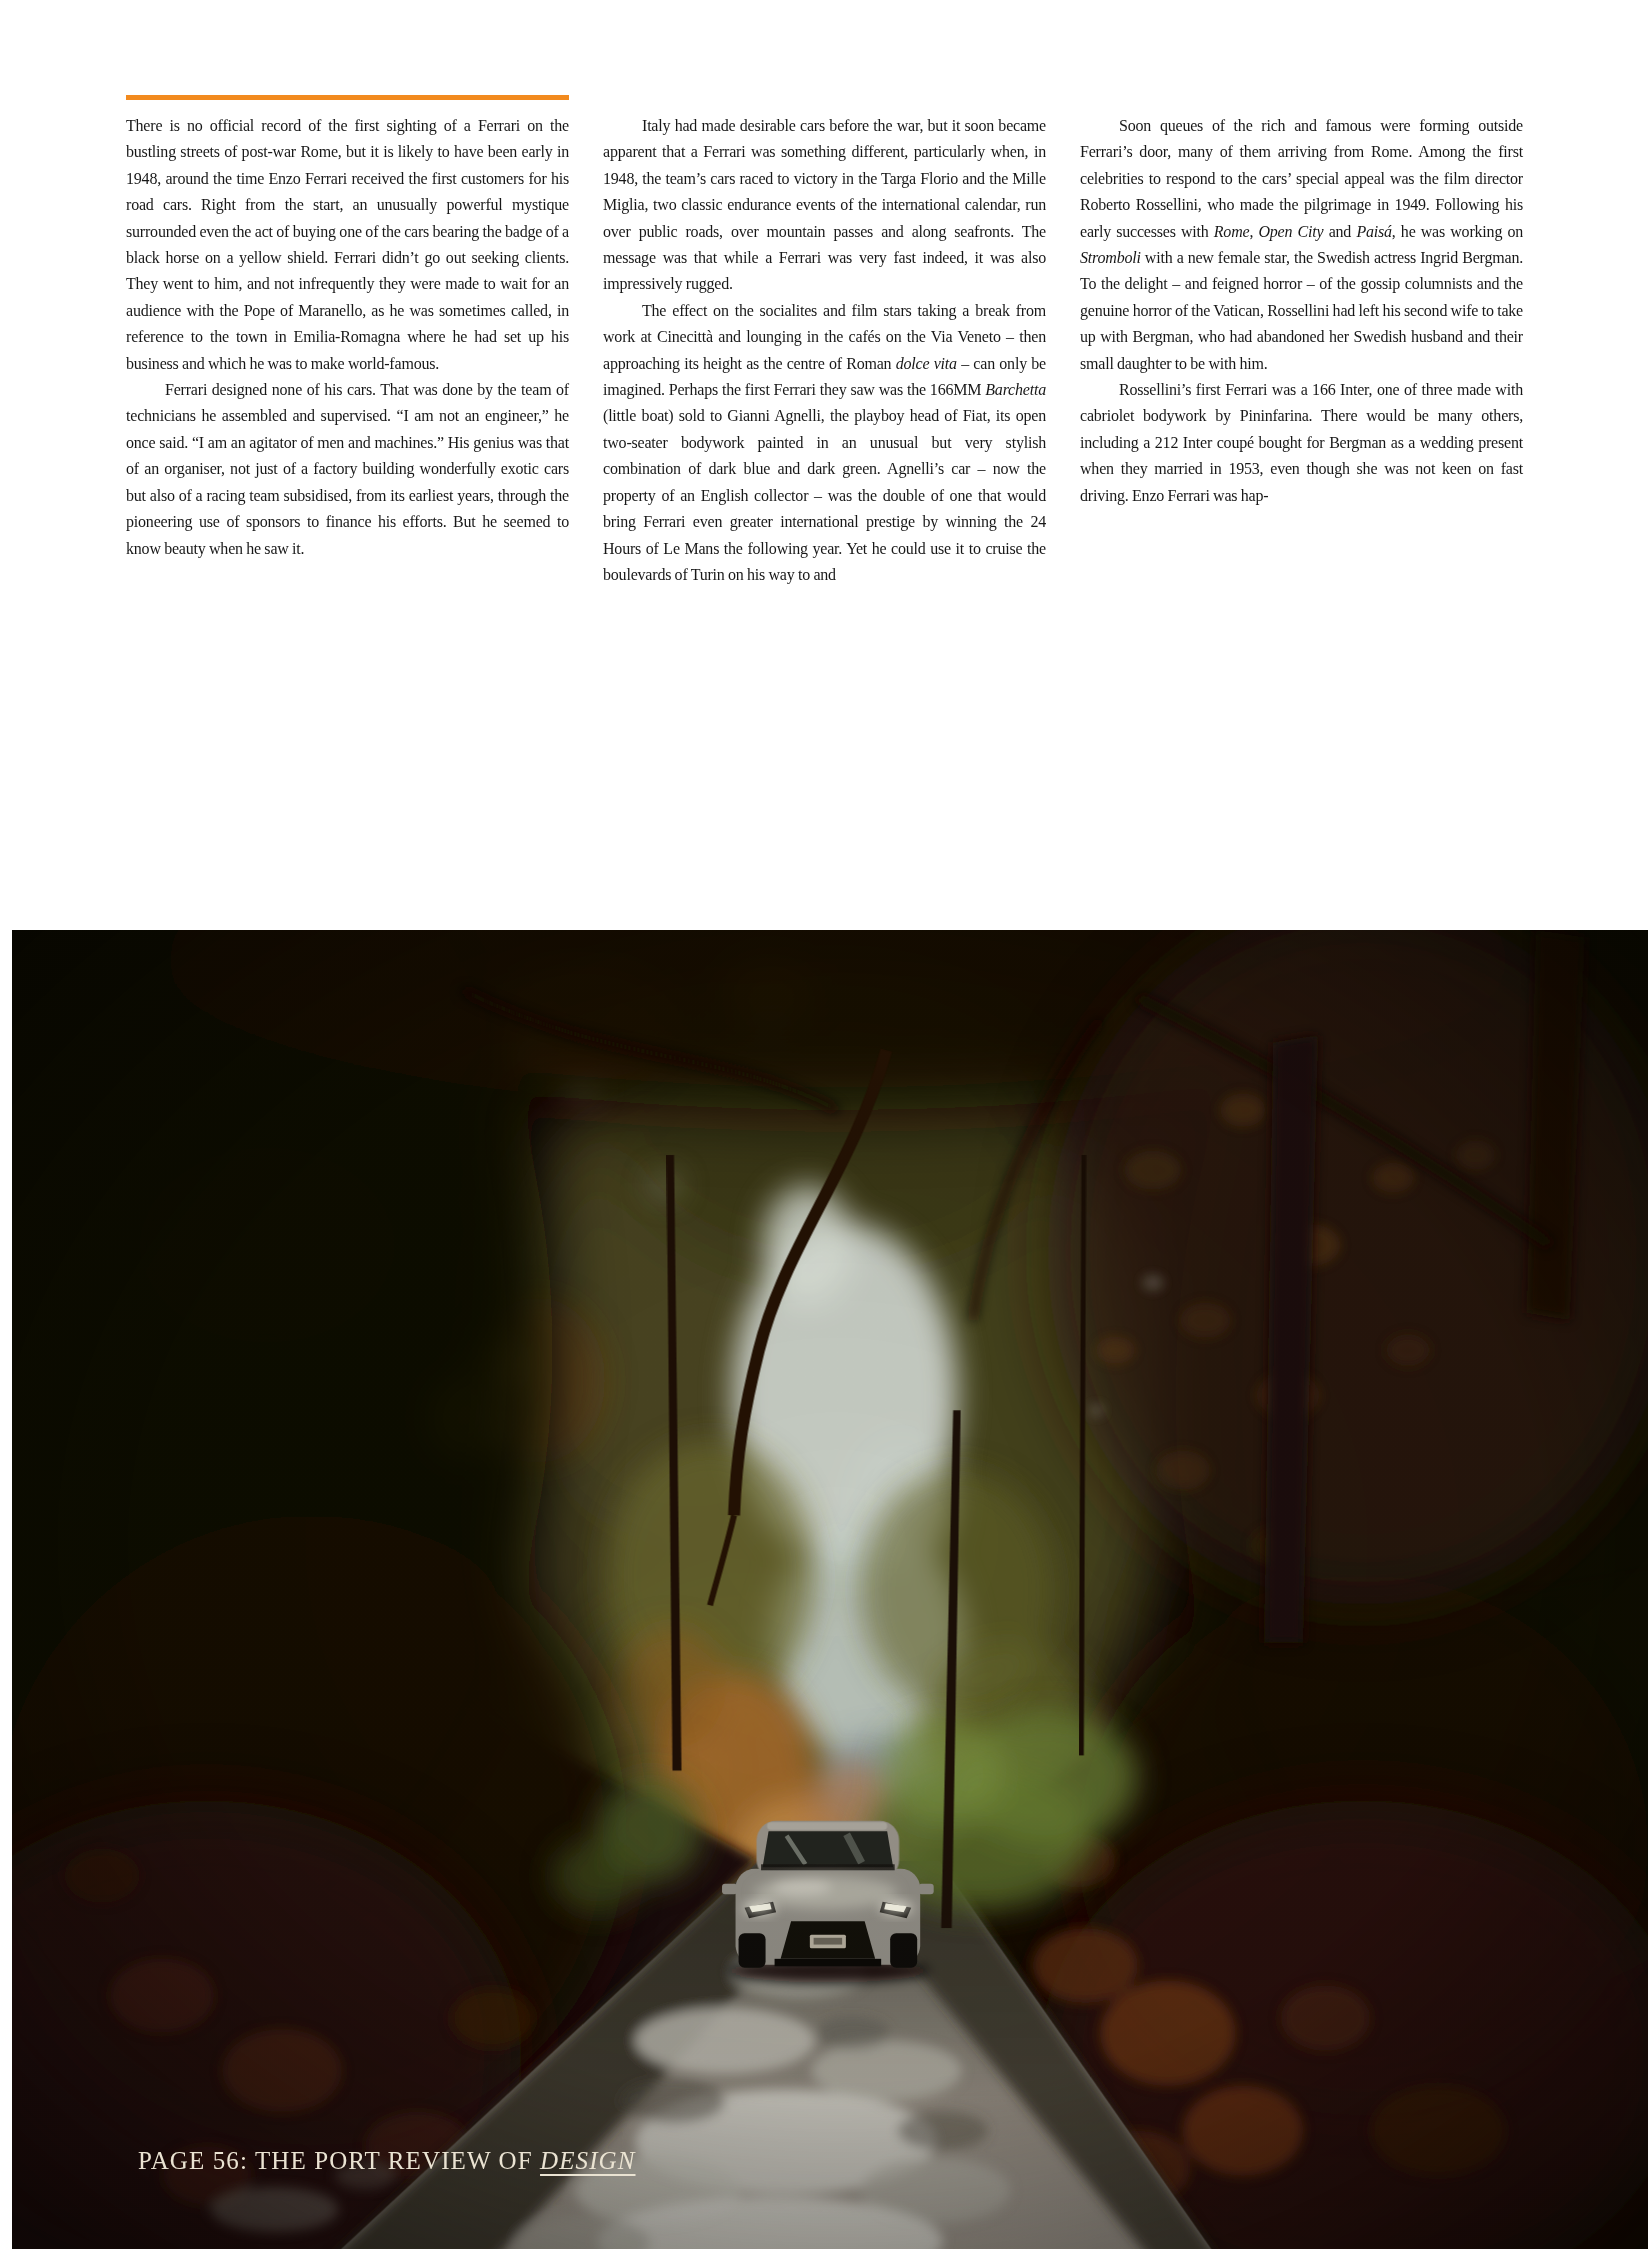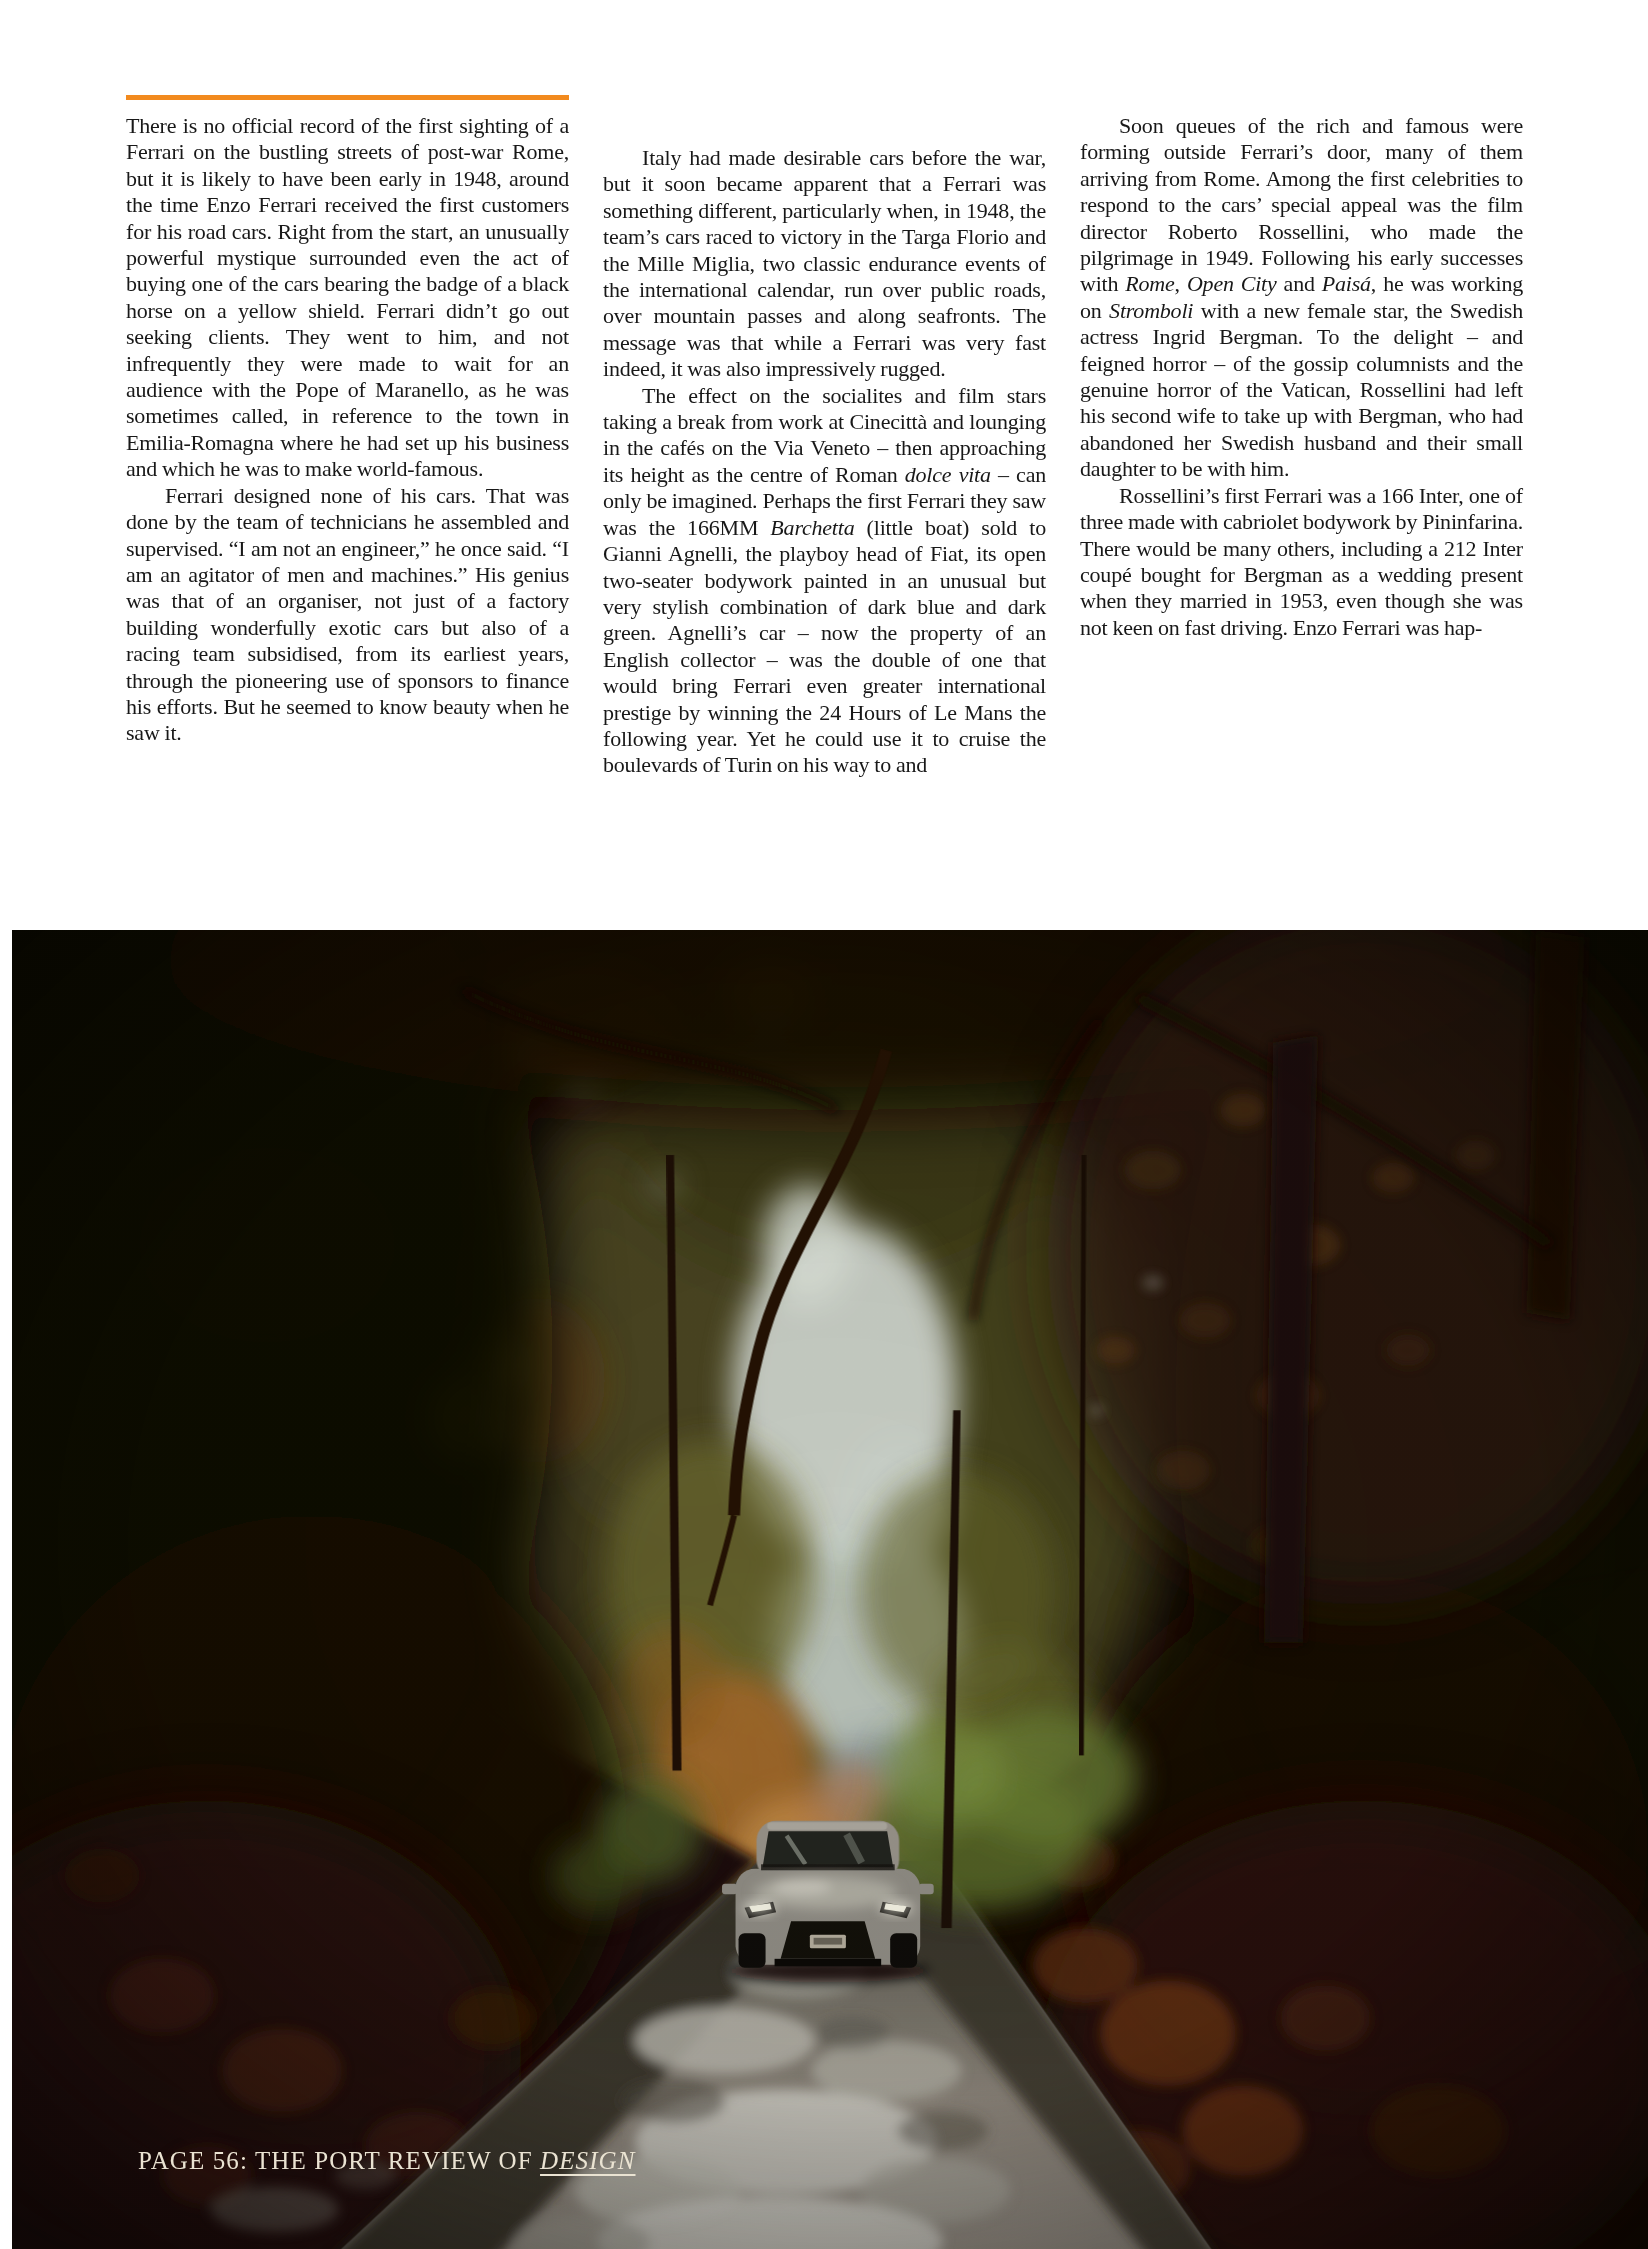--- a/index.html
+++ b/index.html
@@ -3,24 +3,24 @@
 <meta charset="utf-8">
 <style>
   html,body{margin:0;padding:0;background:#555;}
   .page{
     position:relative;width:1649px;height:2250px;background:#ffffff;
     font-family:"Liberation Serif","DejaVu Serif",serif;overflow:hidden;margin:0 auto;
   }
   .rule{position:absolute;left:126px;top:95px;width:443px;height:5.3px;background:var(--accent,#f28a1e);}
   .col{
     position:absolute;top:113px;width:443px;color:var(--ink,#181818);
-    font-size:22px;line-height:26.4px;text-align:justify;letter-spacing:-0.2px;word-spacing:-0.4px;
+    font-size:16px;line-height:26.4px;text-align:justify;letter-spacing:-0.2px;word-spacing:-0.4px;
   }
   .col1{left:126px;}
-  .col2{left:603px;margin-top:32px;}
+  .col2{left:603px;}
   .col3{left:1080px;}
   .para{margin:0;padding:0;}
   .para.indent{text-indent:39px;}
   .para em{}
   .photo{
     position:absolute;left:0;top:918px;width:1649px;height:1332px;margin:12px;
     background:#150b05;
   }
   .photo svg{display:block;width:1649px;height:1332px;}
   .caption{

